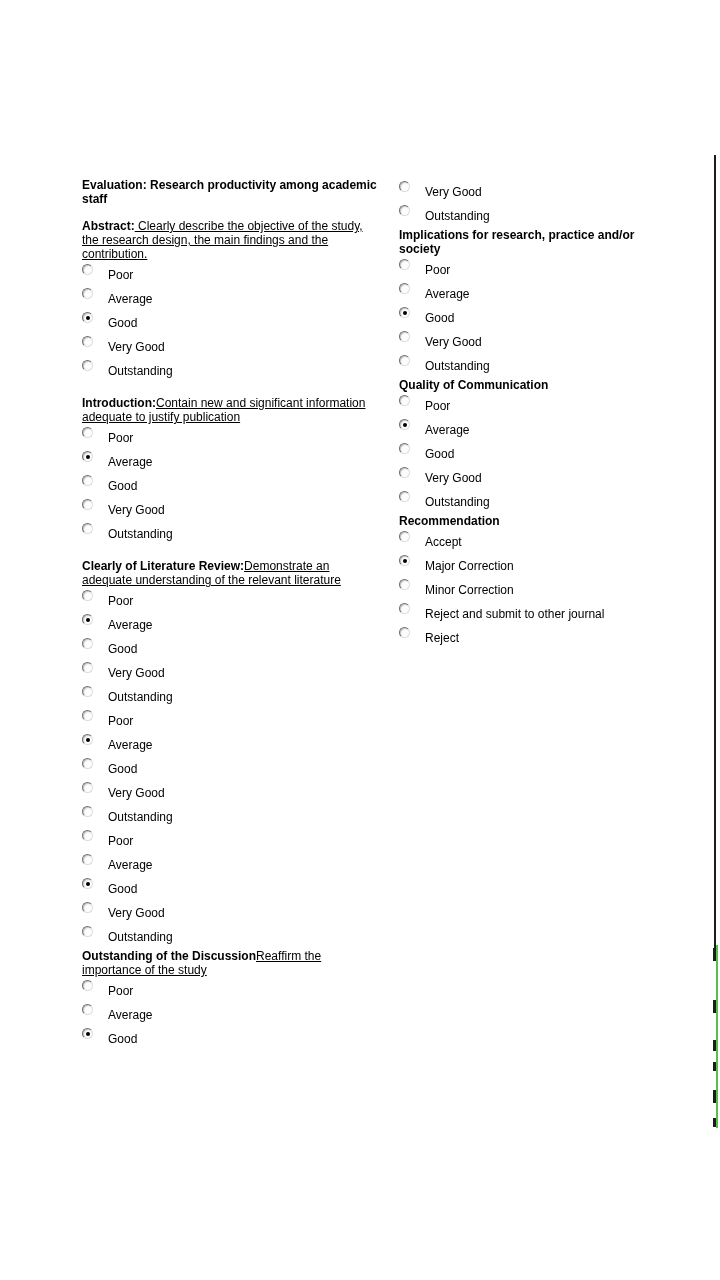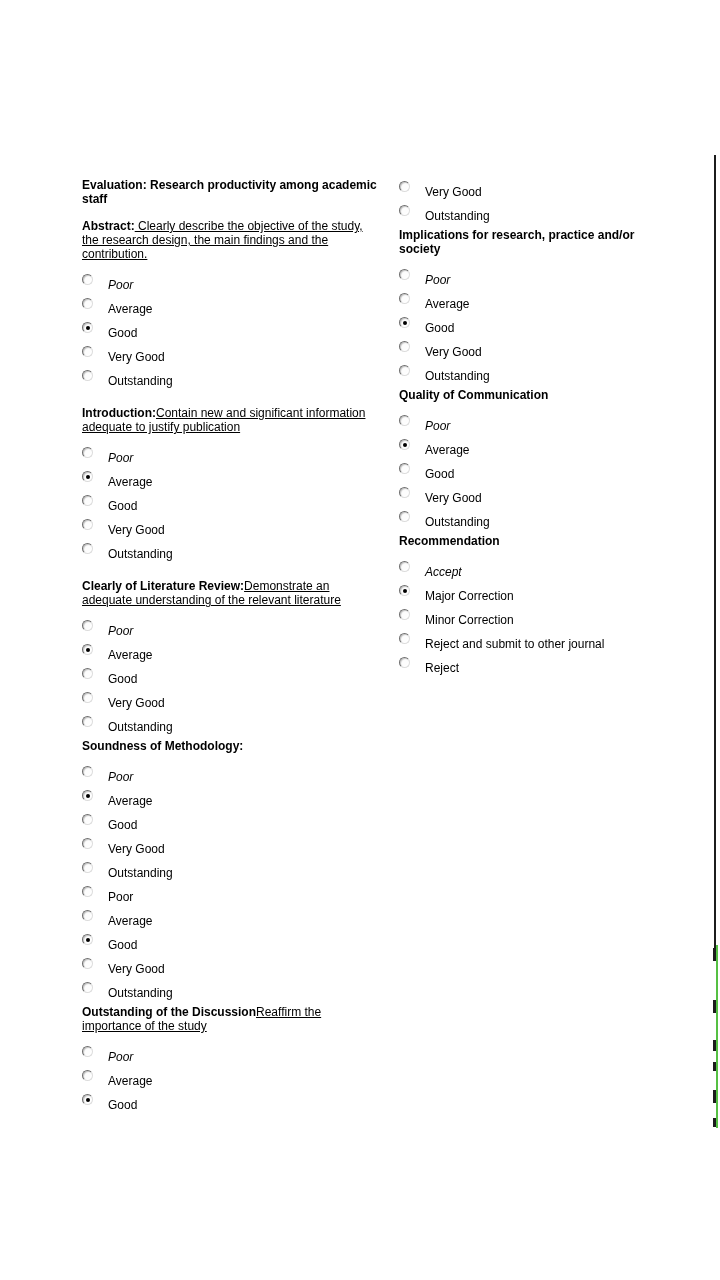--- a/index.html
+++ b/index.html
@@ -21,21 +21,21 @@
   .col-right { left: 399px; top: 180px; width: 258px; }
 
   .heading {
     font-size: 12px;
     line-height: 14px;
     font-weight: bold;
     color: #000;
   }
   .heading .hn { font-weight: normal; text-decoration: underline; }
   .heading.spaced { margin-top: 13px; }
-  .heading + .opt-row { margin-top: 12px; font-style: italic; }
+  .heading + .opt-row { margin-top: 2px; }
 
   .opt-row {
     height: 24px;
     display: flex;
     align-items: flex-start;
     cursor: default;
   }
   .radio {
     flex: 0 0 auto;
     width: 11px; height: 11px;
@@ -138,21 +138,20 @@
           <span class="opt-label">Good</span>
         </div>
         <div class="opt-row">
           <span class="radio" role="radio" aria-checked="false"></span>
           <span class="opt-label">Very Good</span>
         </div>
         <div class="opt-row">
           <span class="radio" role="radio" aria-checked="false"></span>
           <span class="opt-label">Outstanding</span>
         </div>
-        <div class="heading"><span class="hb">Soundness of Methodology:</span><span class="hn"></span></div>
         <div class="opt-row">
           <span class="radio" role="radio" aria-checked="false"></span>
           <span class="opt-label">Poor</span>
         </div>
         <div class="opt-row">
           <span class="radio checked" role="radio" aria-checked="true">
             <span class="dot"></span>
           </span>
           <span class="opt-label">Average</span>
         </div>

